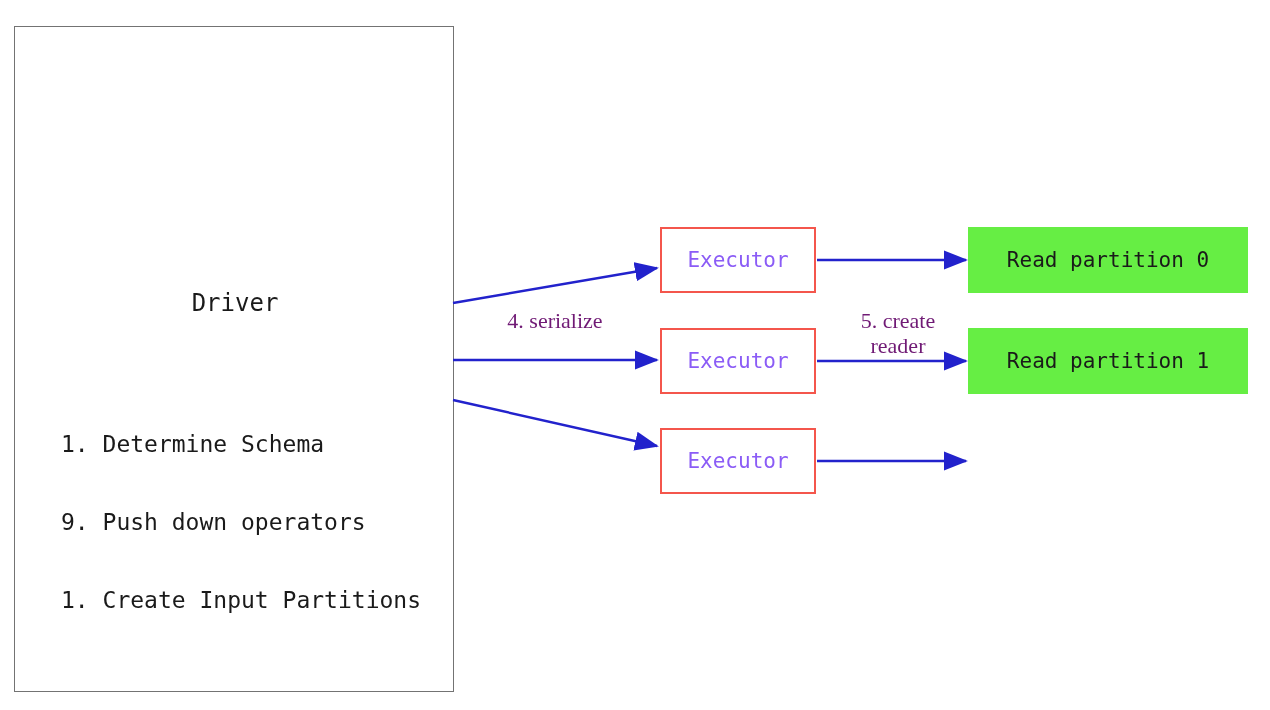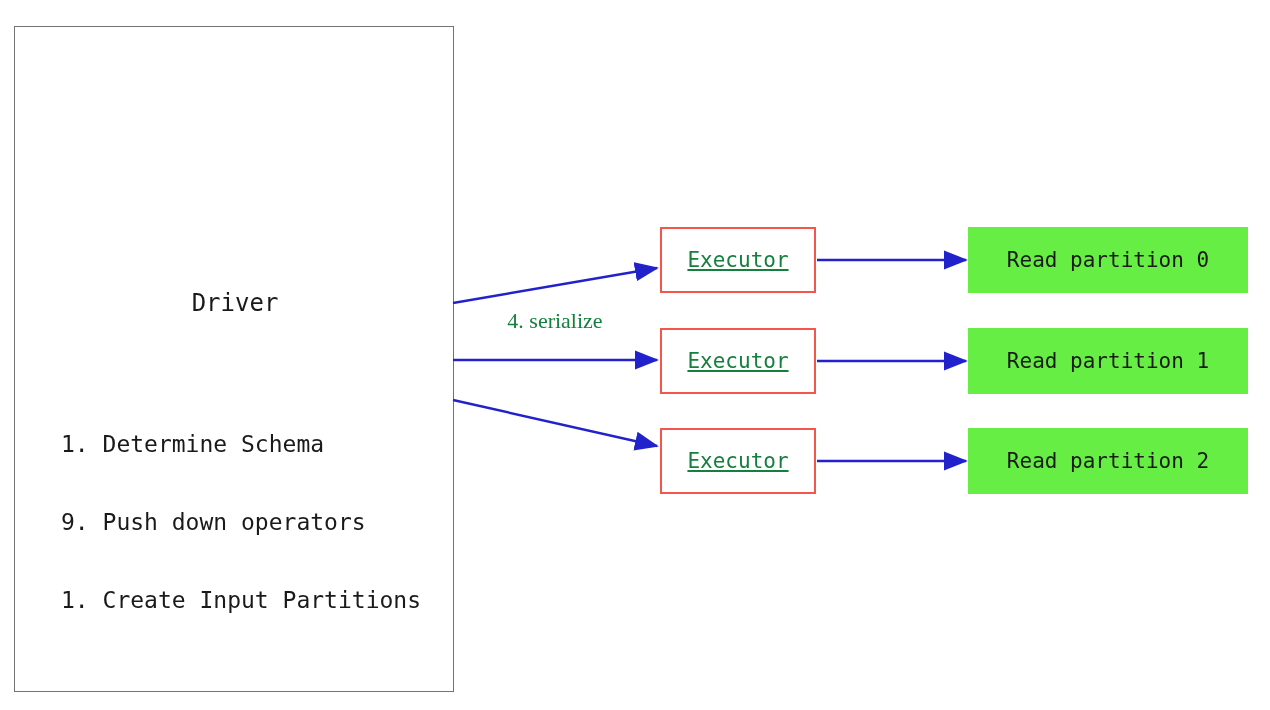--- a/index.html
+++ b/index.html
@@ -67,23 +67,22 @@
     position: absolute;
     left: 0;
     top: 0;
     width: 100%;
     height: 100%;
     display: flex;
     align-items: center;
     justify-content: center;
     font-family: "DejaVu Sans Mono", "Liberation Mono", monospace;
     font-size: 21px;
-    color: #15803d;
-    white-space: pre;
-    text-decoration: underline;
+    color: #8b5cf6;
+    white-space: pre;
   }
   #executor-0 { top: 227px; }
   #executor-1 { top: 328px; }
   #executor-2 { top: 428px; }
 
   
   .partition-box {
     position: absolute;
     left: 968px;
     width: 280px;
@@ -114,21 +113,21 @@
     pointer-events: none;
   }
 
   
   .edge-label {
     position: absolute;
     text-align: center;
     font-family: "Liberation Serif", "DejaVu Serif", serif;
     font-size: 22px;
     line-height: 25px;
-    color: #15803d;
+    color: #701a75;
     white-space: nowrap;
   }
   #label-serialize {
     left: 460px;
     top: 308px;
     width: 190px;
   }
   #label-create-reader {
     left: 828px;
     top: 308px;
@@ -159,23 +158,20 @@
   <div class="executor-box" id="executor-2">
     <span class="executor-label">Executor</span>
   </div>
 
   <div class="partition-box" id="partition-0">
     <span class="partition-label">Read partition 0</span>
   </div>
   <div class="partition-box" id="partition-1">
     <span class="partition-label">Read partition 1</span>
   </div>
-  <div class="partition-box" id="partition-2">
-    <span class="partition-label">Read partition 2</span>
-  </div>
 
   <svg id="arrow-layer" viewBox="0 0 1270 710" width="1270" height="710" xmlns="http://www.w3.org/2000/svg">
     <defs>
       <marker id="arrowhead" markerWidth="10" markerHeight="8" refX="9.2" refY="4" orient="auto" markerUnits="strokeWidth">
         <path d="M 0 0 L 10 4 L 0 8 z" fill="#2222cc"></path>
       </marker>
     </defs>
 
     <line x1="453" y1="303" x2="657" y2="268" stroke="#2222cc" stroke-width="2.4" marker-end="url(#arrowhead)"></line>
 
@@ -187,14 +183,18 @@
 
     <line x1="817" y1="361" x2="966" y2="361" stroke="#2222cc" stroke-width="2.4" marker-end="url(#arrowhead)"></line>
 
     <line x1="817" y1="461" x2="966" y2="461" stroke="#2222cc" stroke-width="2.4" marker-end="url(#arrowhead)"></line>
   </svg>
 
   <div class="edge-label" id="label-serialize">
     <span class="lbl-line">4. serialize</span>
   </div>
 
+  <div class="edge-label" id="label-create-reader">
+    <span class="lbl-line">5. create</span>
+    <span class="lbl-line">reader</span>
+  </div>
 
 </div>
 
 </body></html>

